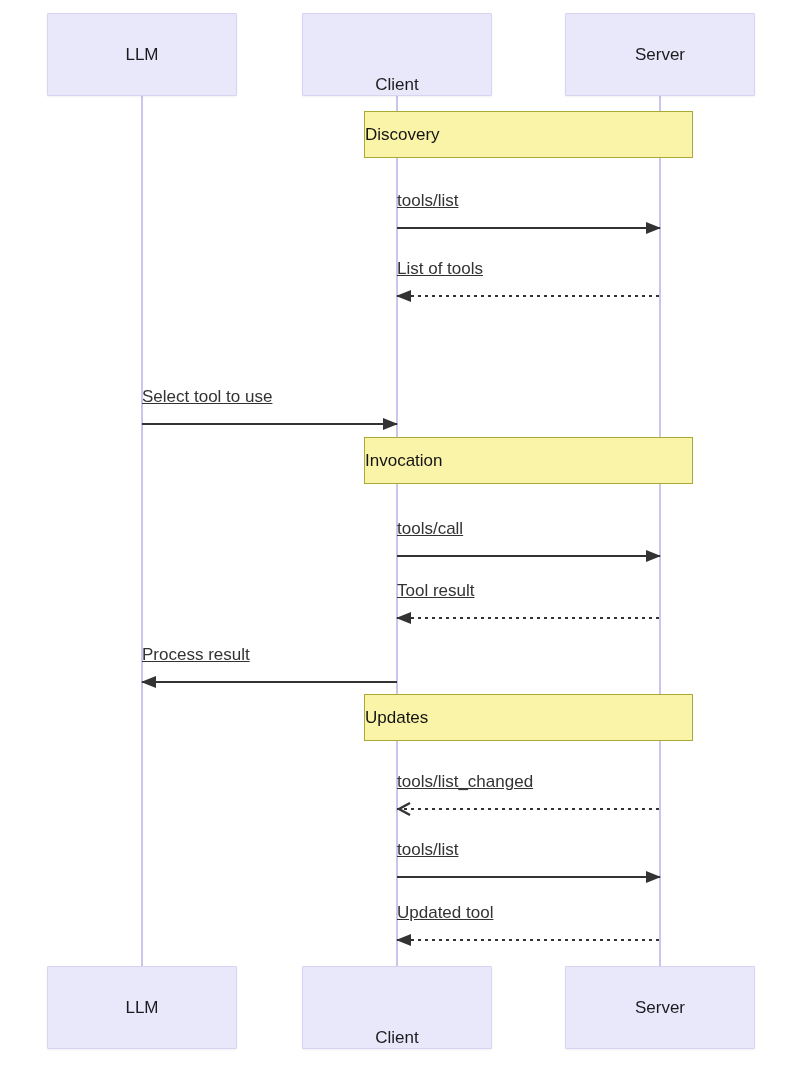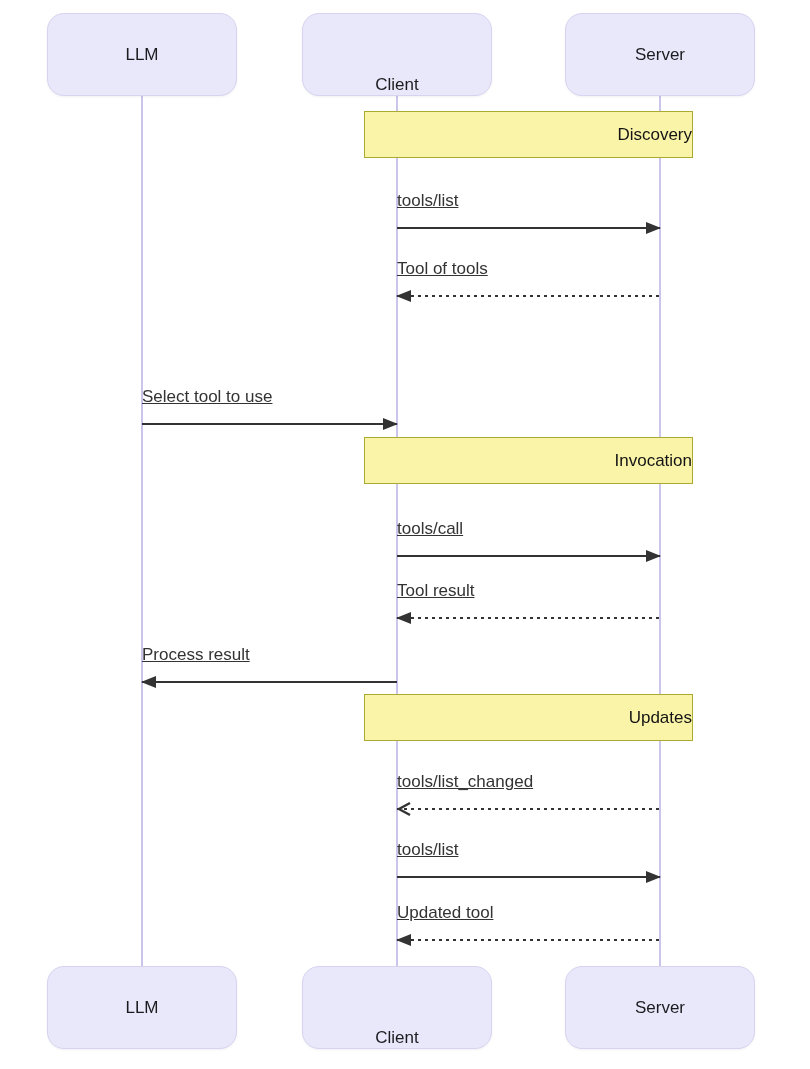--- a/index.html
+++ b/index.html
@@ -21,21 +21,21 @@
     background: #CBC5EC;
   }
 
   
   .actor {
     position: absolute;
     width: 190px;
     height: 83px;
     background: #E9E8FB;
     border: 1px solid #D8D3F0;
-    border-radius: 17px;
+    border-radius: 1px;
     box-shadow: 0 1px 2px rgba(80,80,120,0.08);
     display: flex;
     align-items: center;
     justify-content: center;
     font-size: 17px;
     color: #1b1b1f;
     box-sizing: border-box;
   }
   .actor.top { top: 13px; }
   .actor.bottom { top: 966px; }
@@ -44,21 +44,21 @@
   .actor.a-server { left: 565px; align-items: center; }
 
   
   .note {
     position: absolute;
     height: 47px;
     background: #FAF4A9;
     border: 1.5px solid #AAAA33;
     display: flex;
     align-items: center;
-    justify-content: flex-end;
+    justify-content: flex-start;
     font-size: 17px;
     color: #141414;
     box-sizing: border-box;
   }
 
   
   .msg { position: absolute; height: 0; }
   .msg-label {
     position: absolute;
     left: 0; right: 0;
@@ -112,21 +112,21 @@
   <div class="lifeline" style="left:396px"></div>
   <div class="lifeline" style="left:659px"></div>
 
   <div class="msg" style="left:397px; top:228px; width:263px">
     <div class="msg-label">tools/list</div>
     <div class="msg-line solid"></div>
     <div class="head-right"></div>
   </div>
 
   <div class="msg" style="left:397px; top:296px; width:263px">
-    <div class="msg-label">Tool of tools</div>
+    <div class="msg-label">List of tools</div>
     <div class="msg-line dashed"></div>
     <div class="head-left"></div>
   </div>
 
   <div class="msg" style="left:142px; top:424px; width:255px">
     <div class="msg-label">Select tool to use</div>
     <div class="msg-line solid"></div>
     <div class="head-right"></div>
   </div>
 

